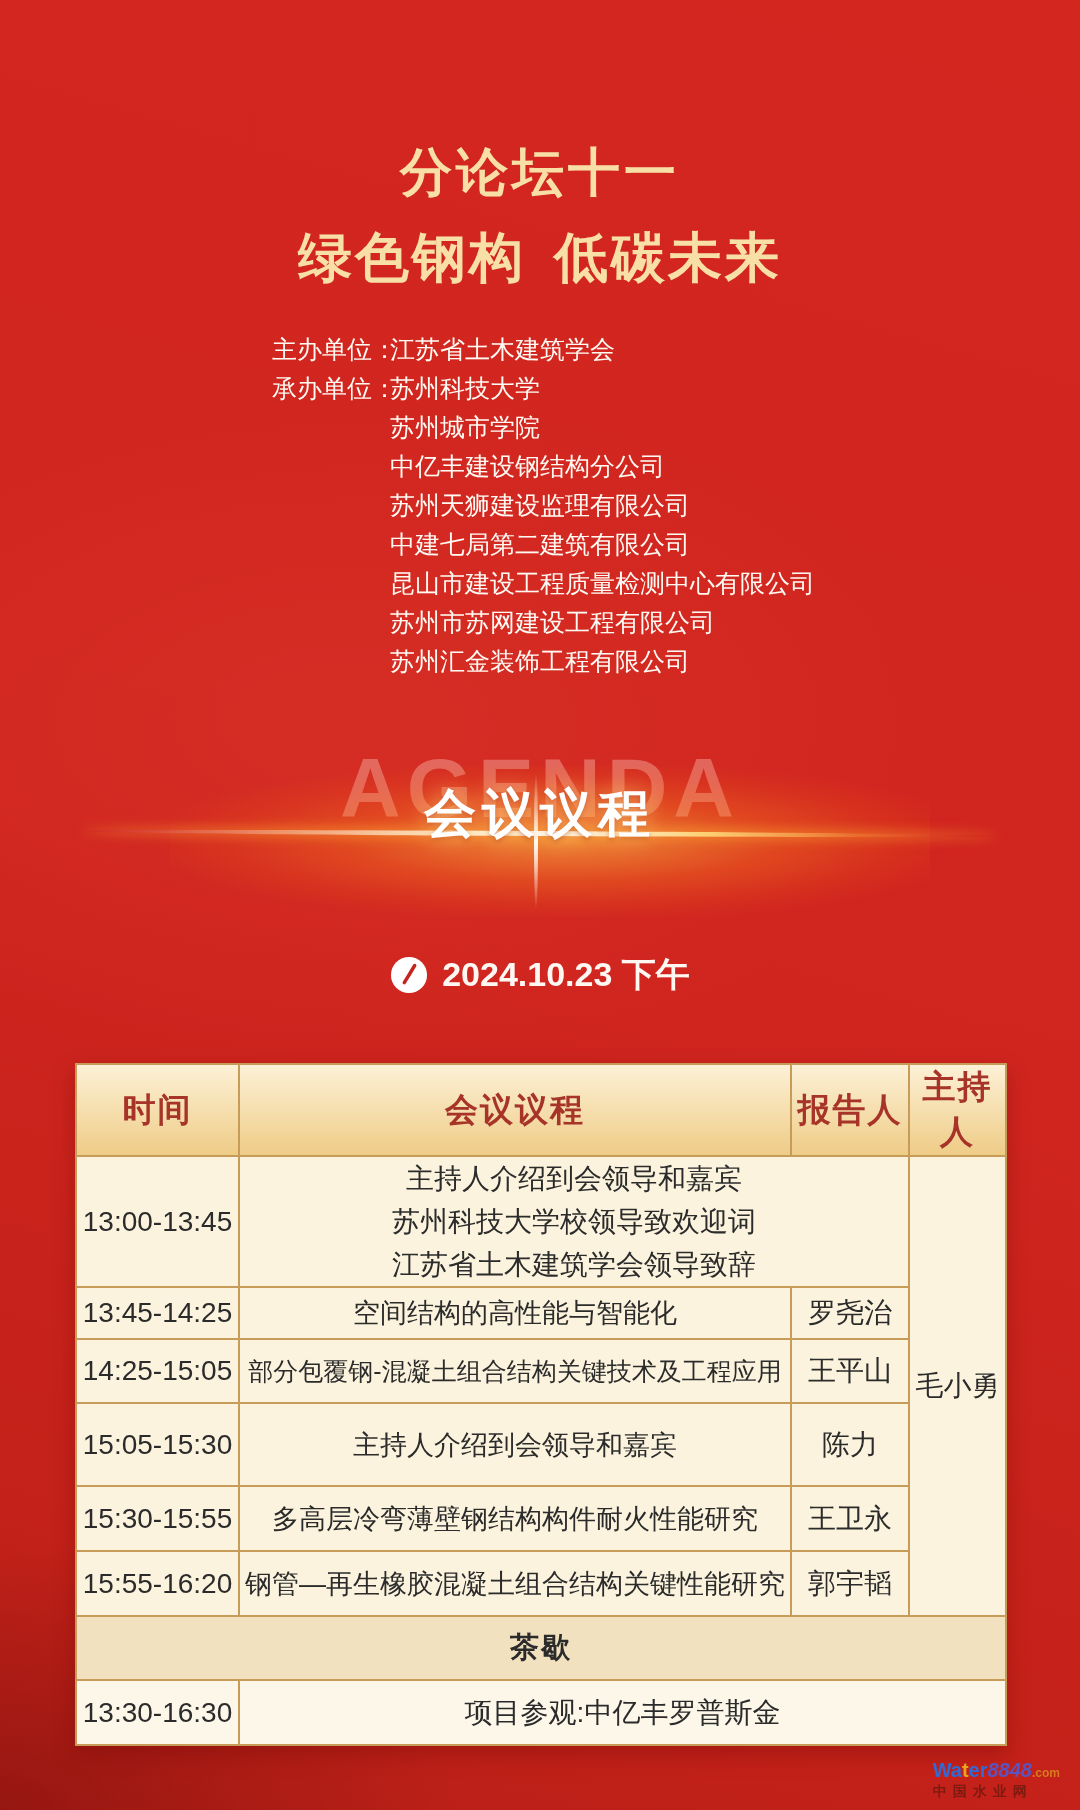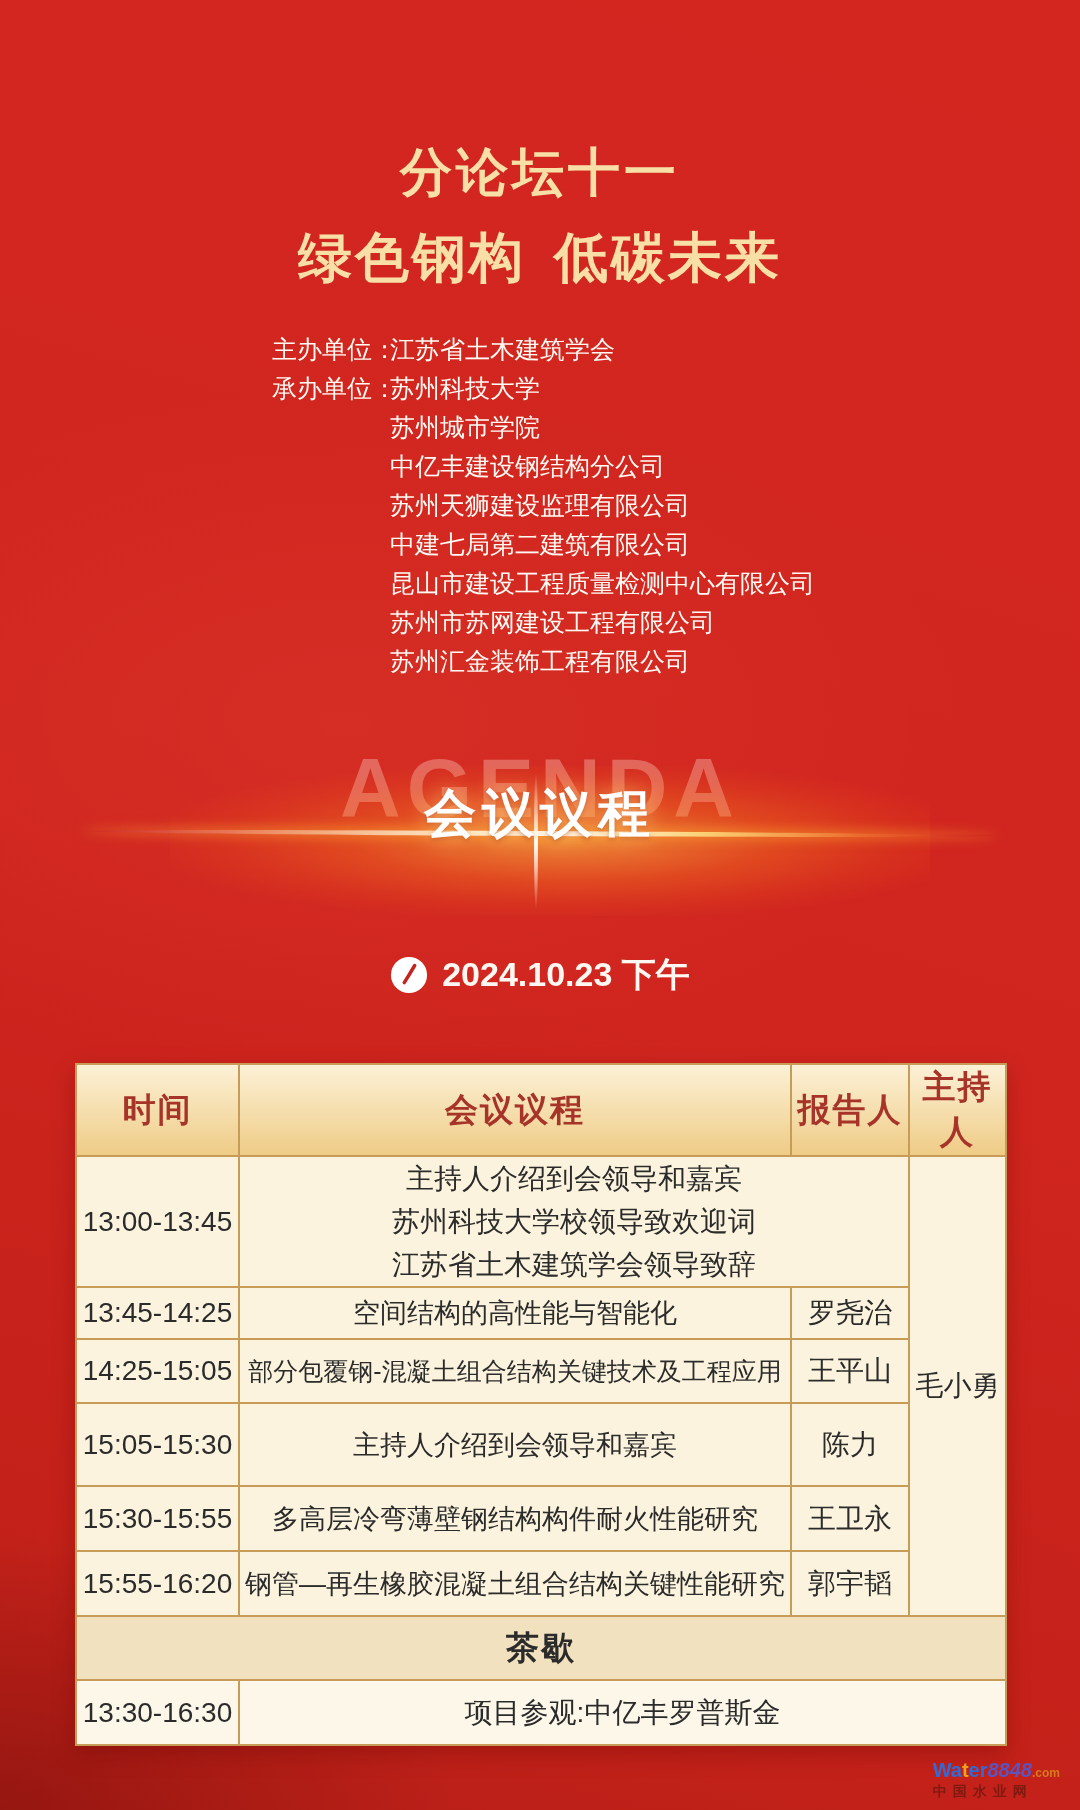--- a/index.html
+++ b/index.html
@@ -76,21 +76,21 @@
   }
   table.schedule th{
     height:63px;background:linear-gradient(#fcf1d6,#efcc87);
     color:#a73428;font-size:33px;font-weight:bold;letter-spacing:2px;
   }
   td.cell{background:#fbf3dd;font-size:27px;}
   td.time{font-size:28px;letter-spacing:0;}
   td.speaker{font-size:28px;}
   td.moderator{background:#fbf3dd;font-size:28px;}
   td.opening{line-height:43px;font-size:28px;padding-right:118px;}
-  td.tea{height:62px;background:#f1e1bf;color:#b93a2a;font-weight:bold;font-size:33px;letter-spacing:2px;}
+  td.tea{height:62px;background:#f1e1bf;color:#b93a2a;font-weight:bold;font-size:29px;letter-spacing:2px;}
   tr.visit td{background:#fcf7e9;}
   td.visit-topic{font-size:28px;padding-right:215px;}
   
   .logo{position:absolute;top:1760px;right:20px;text-align:left;line-height:1;z-index:5;}
   .logo-l1{font-size:20px;font-weight:bold;white-space:nowrap;}
   .lg-blue{color:#2f6bd8;}
   .lg-yellow{color:#e9a41f;}
   .lg-num{color:#5b54c0;font-style:italic;}
   .lg-com{color:#d97a1e;font-size:12px;}
   .logo-l2{margin-top:4px;font-size:14px;font-weight:bold;color:#7e1a10;letter-spacing:6px;white-space:nowrap;}

